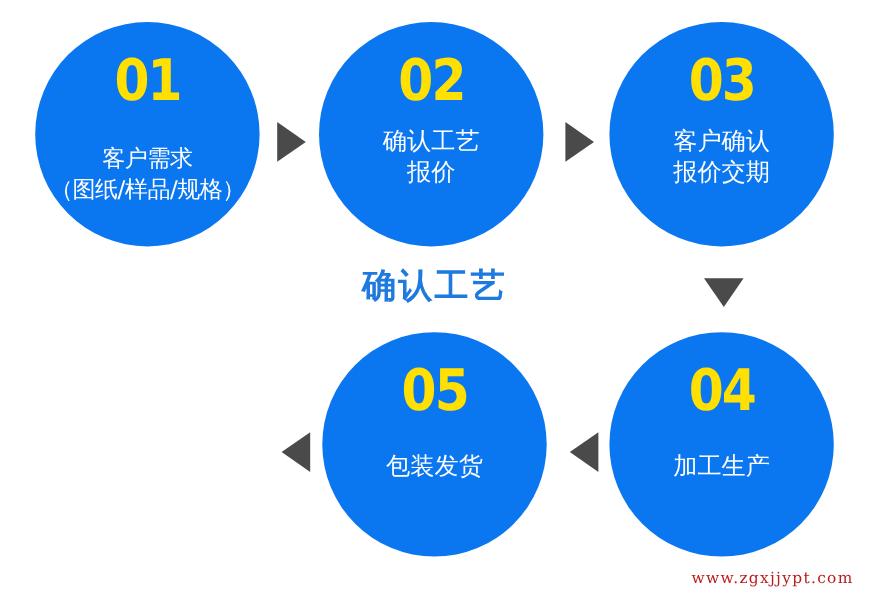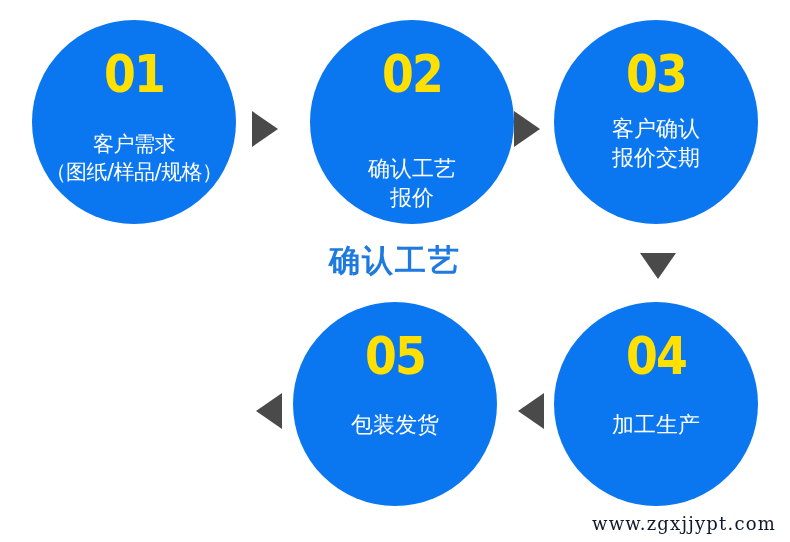--- a/index.html
+++ b/index.html
@@ -21,20 +21,21 @@
 
   
   .step-circle {
     position: absolute;
     width: 204px;
     height: 204px;
     border-radius: 50%;
     background: #0a76f0;
     display: flex;
     flex-direction: column;
+    align-items: center;
     justify-content: flex-start;
     box-sizing: border-box;
     text-align: center;
   }
   .step-number {
     font-family: "DejaVu Sans", "Liberation Sans", sans-serif;
     font-weight: bold;
     font-size: 52px;
     line-height: 1;
     color: #ffe000;
@@ -57,21 +58,21 @@
     margin-top: 28px;
   }
   .step-label.wide {
     font-size: 21px;
     letter-spacing: -0.5px;
     margin-top: 31px;
   }
 
   
   #circle-1 { left: 32px;  top: 20px; }
-  #circle-2 { left: 310px; top: 20px; gap: 40px; }
+  #circle-2 { left: 290px; top: 20px; }
   #circle-3 { left: 554px; top: 20px; }
   
   #circle-6 { left: 31px;  top: 302px; }
   #circle-5 { left: 293px; top: 302px; }
   #circle-4 { left: 554px; top: 302px; }
 
   
   .arrow {
     position: absolute;
     width: 0;
@@ -112,23 +113,23 @@
     letter-spacing: 2px;
     line-height: 1;
   }
 
   
   #watermark {
     position: absolute;
     right: 14px;
     bottom: 8px;
     font-family: "DejaVu Serif", "Liberation Serif", serif;
-    font-size: 18px;
+    font-size: 14px;
     letter-spacing: 1.2px;
-    color: #0f172a;
+    color: #b91c1c;
     white-space: nowrap;
   }
 </style>
 </head>
 <body>
 
 <div id="canvas">
 
   <div class="step-circle" id="circle-1">
     <div class="step-number">01</div>

